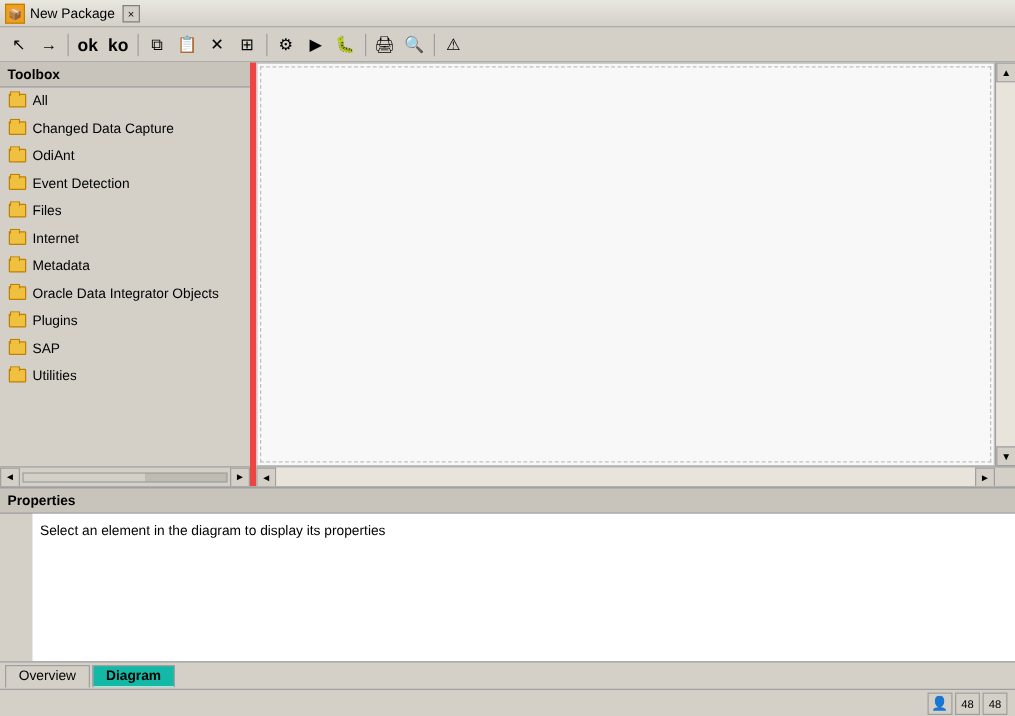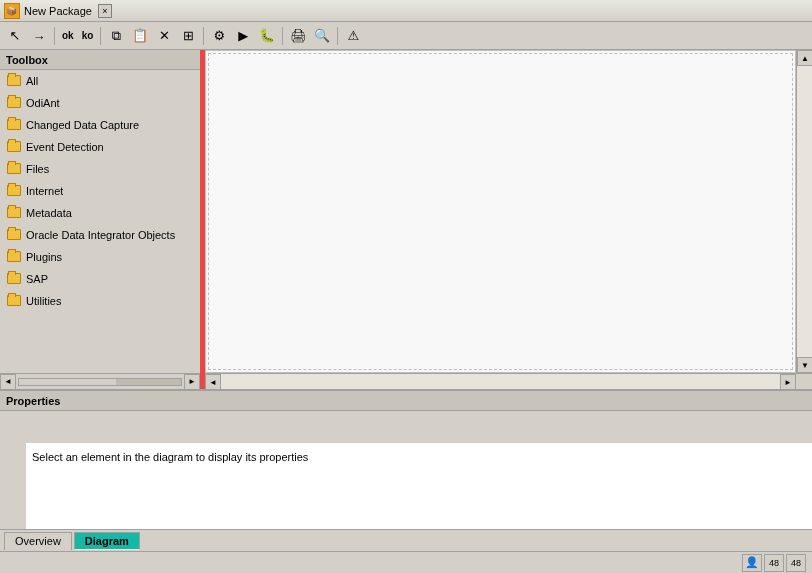--- a/index.html
+++ b/index.html
@@ -79,21 +79,21 @@
       margin: 0 2px;
     }
     .toolbar-btn-text {
       height: 22px;
       background: #d4d0c8;
       border: 1px solid transparent;
       display: flex;
       align-items: center;
       justify-content: center;
       cursor: pointer;
-      font-size: 10px;
+      font-size: 14px;
       padding: 0 2px;
       font-weight: bold;
     }
 
     
     .app-body {
       display: flex;
       flex-direction: column;
       height: calc(573px - 22px - 28px);
     }
@@ -229,21 +229,20 @@
       background: #e8e4dc;
     }
 
     
     .properties-panel {
       height: 140px;
       background: #d4d0c8;
       border-top: 2px solid #a0a0a0;
       display: flex;
       flex-direction: column;
-      gap: 32px;
     }
     .properties-header {
       height: 20px;
       background: #c8c4bc;
       border-bottom: 1px solid #a0a0a0;
       display: flex;
       align-items: center;
       padding: 0 6px;
       font-weight: bold;
       font-size: 11px;
@@ -370,27 +369,27 @@
         <div class="toolbox-item">
           <div class="toolbox-item-icon">
             <div class="folder-icon"></div>
           </div>
           <span class="toolbox-item-label">All</span>
         </div>
         <div class="toolbox-item">
           <div class="toolbox-item-icon">
             <div class="folder-icon"></div>
           </div>
+          <span class="toolbox-item-label">Changed Data Capture</span>
+        </div>
+        <div class="toolbox-item">
+          <div class="toolbox-item-icon">
+            <div class="folder-icon"></div>
+          </div>
           <span class="toolbox-item-label">OdiAnt</span>
-        </div>
-        <div class="toolbox-item">
-          <div class="toolbox-item-icon">
-            <div class="folder-icon"></div>
-          </div>
-          <span class="toolbox-item-label">Changed Data Capture</span>
         </div>
         <div class="toolbox-item">
           <div class="toolbox-item-icon">
             <div class="folder-icon"></div>
           </div>
           <span class="toolbox-item-label">Event Detection</span>
         </div>
         <div class="toolbox-item">
           <div class="toolbox-item-icon">
             <div class="folder-icon"></div>

